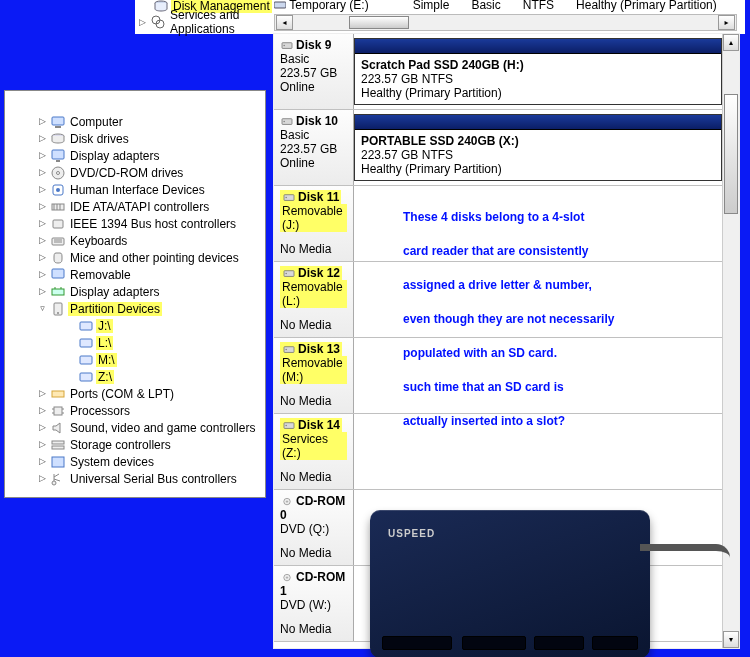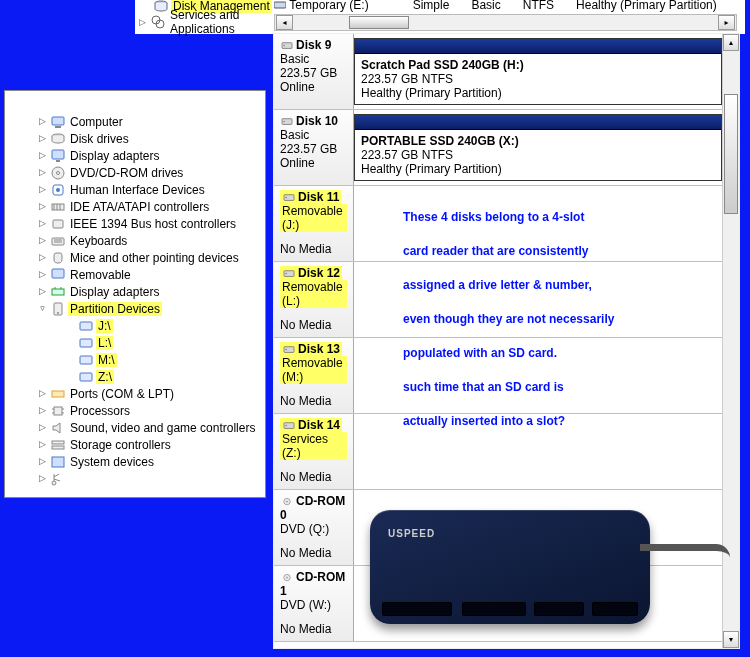--- a/index.html
+++ b/index.html
@@ -67,22 +67,22 @@
   .vol-body .title { font-weight: bold; }
 
   
   .note {
     position: absolute; left: 403px; top: 200px; width: 320px;
     color: #0010ff; font-weight: bold; font-size: 14px; line-height: 34px;
   }
 
   
   .reader {
-    position: absolute; left: 370px; top: 510px; width: 280px; height: 114px;
-    border-radius: 20px; background: linear-gradient(160deg,#1a2a55,#0a1530);
+    position: absolute; left: 370px; top: 510px; width: 280px; height: 148px;
+    border-radius: 10px; background: linear-gradient(160deg,#1a2a55,#0a1530);
     box-shadow: 0 6px 10px rgba(0,0,0,.4), inset 0 1px 0 rgba(255,255,255,.15);
   }
   .reader .label { position:absolute; top:18px; left:18px; color:#ccc; font-size:10px; font-weight:bold; letter-spacing:1px; }
   .reader .slot { position:absolute; bottom:8px; height:14px; background:#020510; border-radius:2px; border:1px solid #000; }
   .reader .cable { position:absolute; right:-80px; top:34px; width:90px; height:20px; border-top:7px solid #555; border-radius:0 14px 0 0; }
 </style>
 </head>
 <body>
 
 <div class="top-snip">
@@ -392,20 +392,21 @@
         <span class="tv-indent"></span>
         <span class="tv-twisty">▷</span>
         <span class="tv-icon">
           <svg viewBox="0 0 14 14">
             <circle cx="3" cy="11" r="2" fill="#eee" stroke="#888"></circle>
             <line x1="3" y1="9" x2="3" y2="2" stroke="#888"></line>
             <line x1="3" y1="5" x2="8" y2="2" stroke="#888"></line>
             <line x1="3" y1="7" x2="9" y2="9" stroke="#888"></line>
           </svg>
         </span>
+        <span class="tv-label">Universal Serial Bus controllers</span>
       </div>
     </div>
 </div>
 
 <div class="dm-pane">
   <div class="vscroll">
     <div class="btn">▴</div>
     <div class="thumb"></div>
     <div class="btn" style="position:absolute;bottom:0;left:0;right:0;">▾</div>
   </div>

